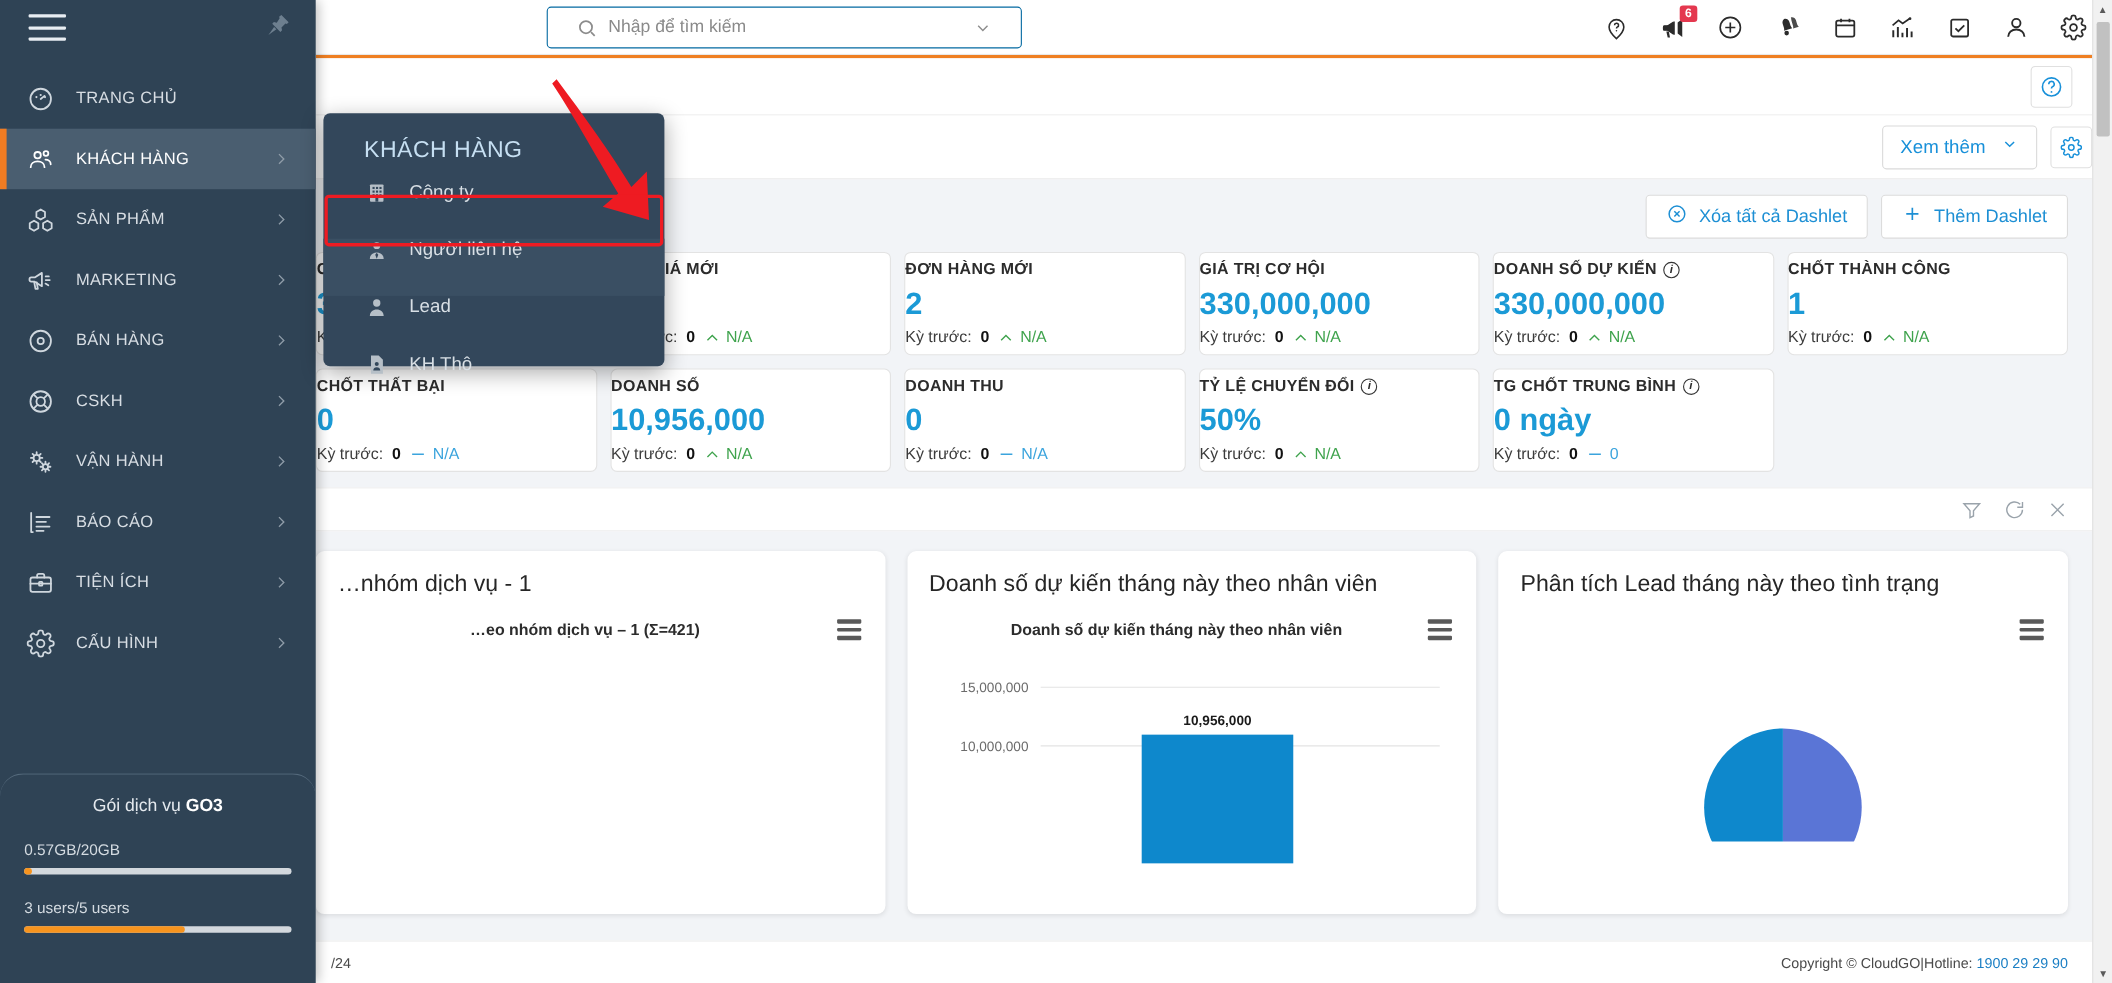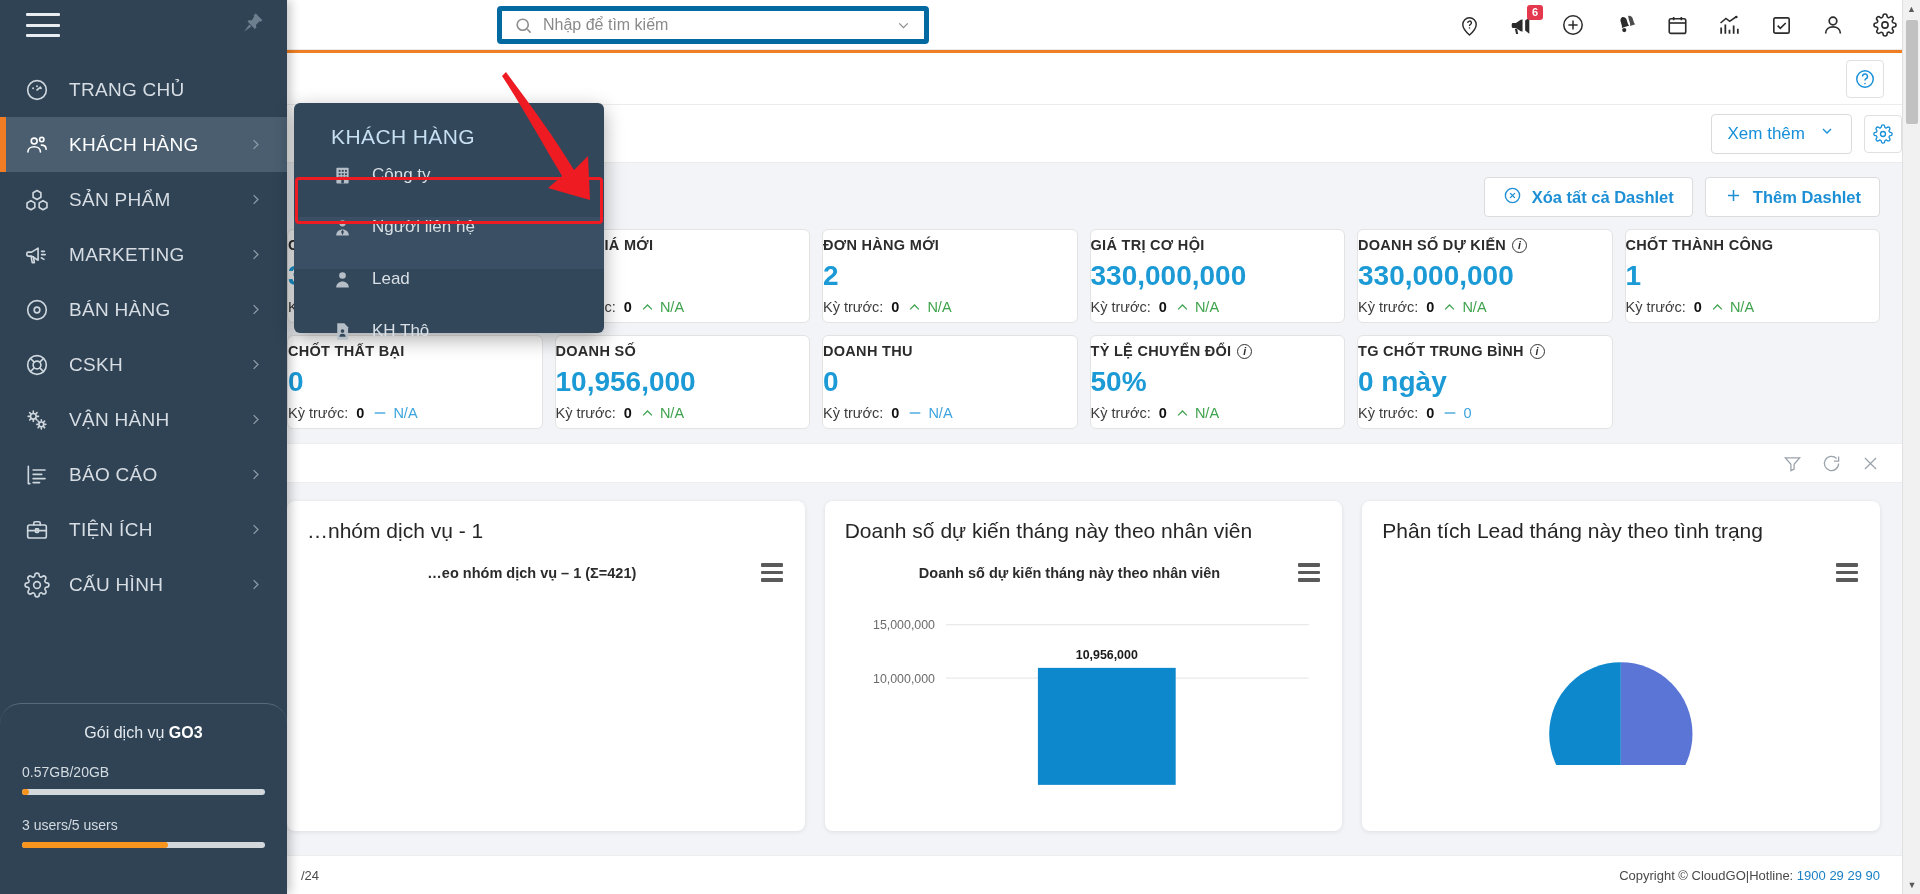--- a/index.html
+++ b/index.html
@@ -12,22 +12,22 @@
   #root { position: relative; width: 1920px; height: 894px; }
 
   
   .topbar {
     position: absolute; top: 0; left: 0; width: 1920px; height: 50px;
     background: #ffffff; border-bottom: 1px solid #e8e8e8;
     display: flex; align-items: center; z-index: 40;
   }
   .search-wrap {
     position: absolute; left: 497px; top: 6px; width: 432px; height: 38px;
-    border: 5px solid #0369a1; border-radius: 4px; background: #fff;
-    display: flex; align-items: center; padding: 0 12px; gap: 10px;
+    border: 1px solid #0369a1; border-radius: 4px; background: #fff;
+    display: flex; align-items: center; padding: 0 26px; gap: 10px;
   }
   .search-wrap .sicon { color: #8c8c8c; display:flex; }
   .search-input {
     flex: 1; border: none; outline: none; font-size: 16px;
     color: #555; font-family: "Liberation Sans", sans-serif;
     background: transparent;
   }
   .search-input::placeholder { color: #8a8a8a; }
   .search-caret { color: #8c8c8c; display:flex; }
 
@@ -60,21 +60,21 @@
   .hamburger span { display:block; height: 3px; background: #e8edf2; border-radius: 1px; }
   .pin-icon { color: #6d7f8f; }
 
   .sb-nav { flex: 1 1 auto; padding-top: 12px; overflow: hidden; }
   .sb-item {
     position: relative; height: 55px; display: flex; align-items: center;
     padding-left: 23px; color: #d7dde3; cursor: pointer; gap: 18px;
   }
   .sb-item .sb-ic { width: 28px; height: 28px; flex: 0 0 28px;
                     display:flex; align-items:center; justify-content:center; color:#cfd7de;}
-  .sb-label { font-size: 19px; letter-spacing: .3px; white-space: nowrap; }
+  .sb-label { font-size: 15px; letter-spacing: .3px; white-space: nowrap; }
   .sb-item .sb-chev { position: absolute; right: 24px; color: #8d9aa6; display:flex; }
   .sb-item.active { background: #4a5e70; color: #ffffff; }
   .sb-item.active::before {
     content:""; position:absolute; left:0; top:0; width:6px; height:100%;
     background:#f07c23;
   }
   .sb-item.active .sb-ic { color: #ffffff; }
 
   .sb-bottom { border-top: 1px solid #556a7c; padding: 20px 22px 24px 22px; border-radius: 21px; }
   .pkg-title { text-align: center; font-size: 16px; color: #e4e9ee; margin-bottom: 22px; }
@@ -129,21 +129,21 @@
     background:#fff; color:#1890d9; font-size: 17px; display:flex; align-items:center;
     justify-content:center; gap: 14px; padding: 0 16px; cursor: pointer;
   }
   .dashlet-bar {
     display:flex; justify-content:flex-end; align-items:center; gap: 12px;
     padding: 14px 22px 12px 0;
   }
   .dash-btn {
     height: 40px; border: 1px solid #dcdcdc; border-radius: 4px; background:#fff;
     color:#1d8fd4; font-size: 16.5px; display:flex; align-items:center; gap: 10px;
-    padding: 0 18px; cursor: pointer; font-weight: bold;
+    padding: 0 18px; cursor: pointer;
   }
 
   
   .kpi-panel { margin: 0 22px 0 0; padding-left: 0; }
   .kpi-grid {
     display: grid; grid-template-columns: repeat(6, 1fr); gap: 12px;
     padding: 0 0 0 0;
   }
   .kpi-card {
     background: #fff; border: 1px solid #e3e3e3; border-radius: 6px;

